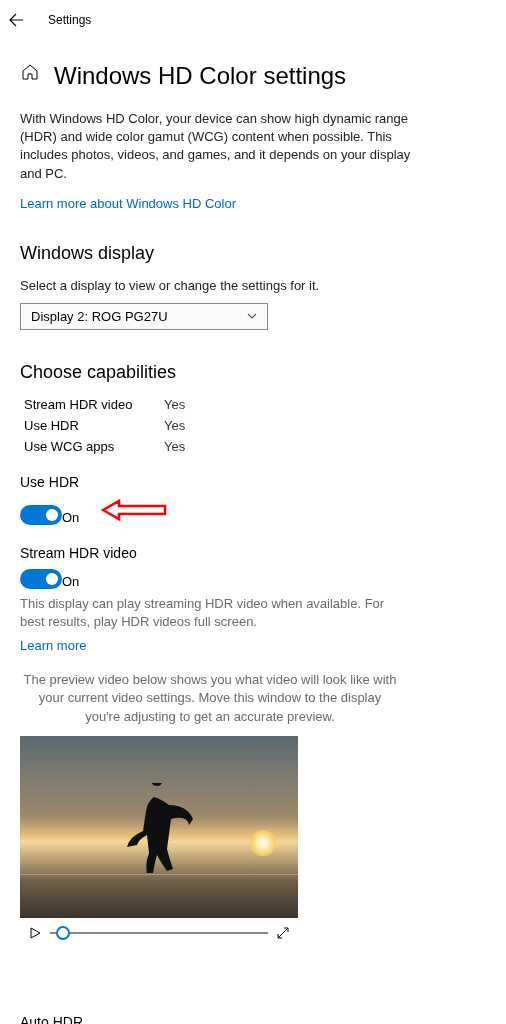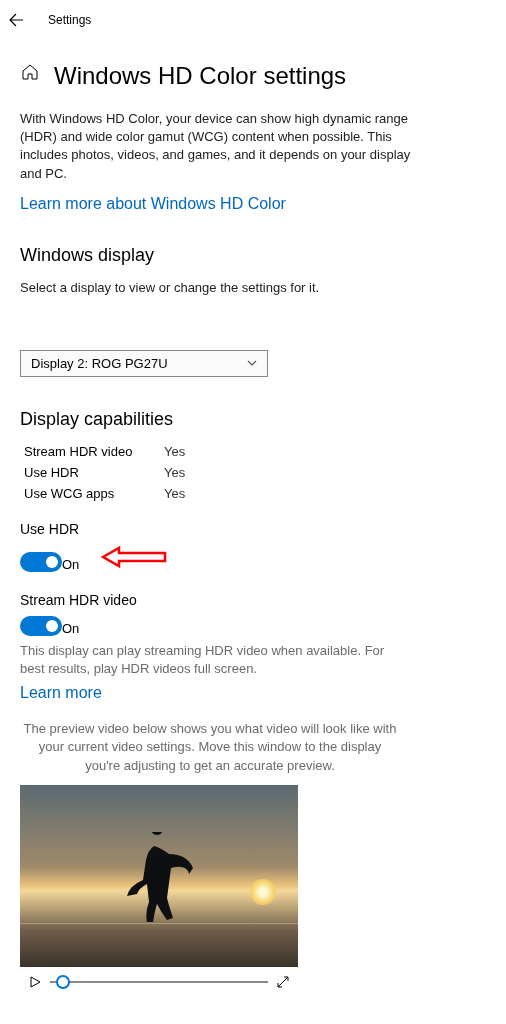--- a/index.html
+++ b/index.html
@@ -39,37 +39,36 @@
     display: flex;
   }
   .page-title { font-size: 24px; font-weight: 400; }
   .intro {
     font-size: 13px;
     line-height: 1.4;
     color: #222;
     max-width: 400px;
     margin-bottom: 12px;
   }
-  .link { color: #0067c0; font-size: 16px; text-decoration: none; cursor: pointer; display: inline-block; }
+  .link { color: #0067c0; font-size: 13px; text-decoration: none; cursor: pointer; display: inline-block; }
   .section-h {
     font-size: 18px;
     font-weight: 400;
     margin-top: 32px;
     margin-bottom: 14px;
   }
   .sub-text {
     font-size: 13px;
     margin-bottom: 10px;
     color: #222;
     margin-top: 12px;
   }
   .select-wrap {
     position: relative;
     display: inline-block;
-    margin-top: 45px;
   }
   .select-box {
     border: 1px solid #888;
     background: #fafafa;
     padding: 5px 40px 5px 10px;
     font-size: 13px;
     min-width: 248px;
     cursor: pointer;
     display: flex;
     align-items: center;
@@ -215,21 +214,21 @@
   <p class="sub-text">Select a display to view or change the settings for it.</p>
   <div class="select-wrap">
     <div class="select-box">
       <span>Display 2: ROG PG27U</span>
     </div>
     <svg class="chev" width="12" height="12" viewBox="0 0 12 12">
       <path d="M2 4 L6 8 L10 4" stroke="#555" stroke-width="1.2" fill="none"></path>
     </svg>
   </div>
 
-  <h2 class="section-h">Display capabilities</h2>
+  <h2 class="section-h">Choose capabilities</h2>
   <div class="cap-table">
     <div class="cap-row">
         <span class="cap-label">Stream HDR video</span>
         <span class="cap-val">Yes</span>
       </div>
     <div class="cap-row">
         <span class="cap-label">Use HDR</span>
         <span class="cap-val">Yes</span>
       </div>
     <div class="cap-row">

